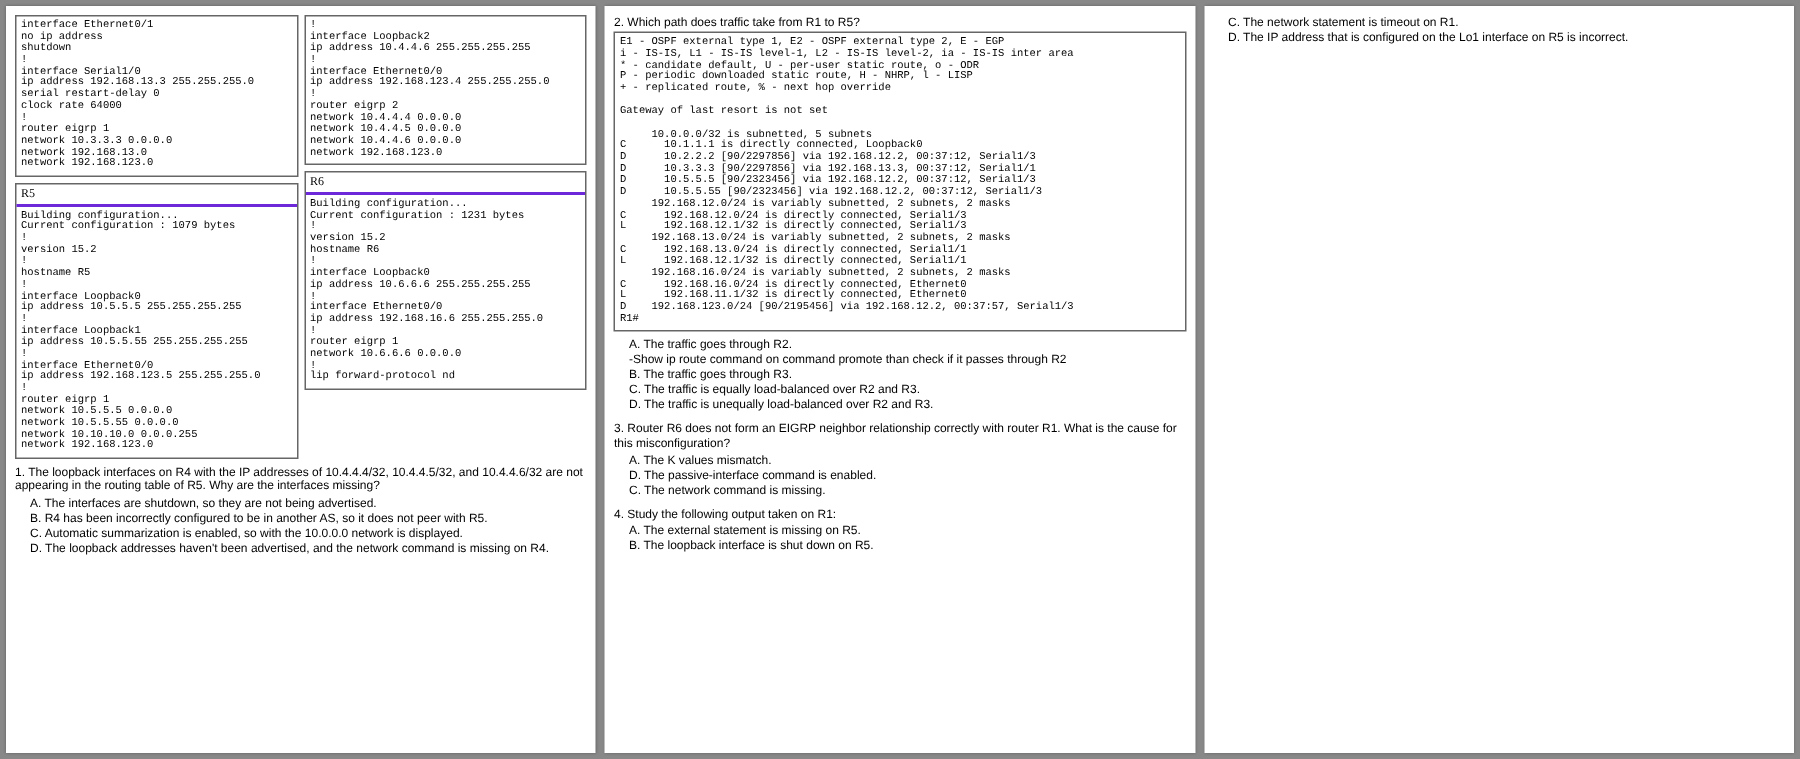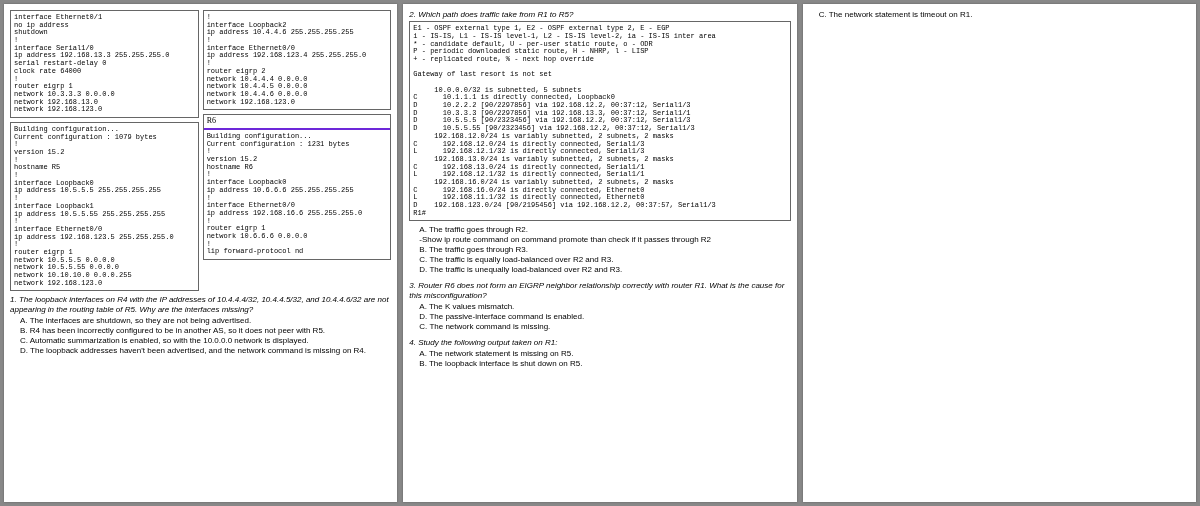--- a/index.html
+++ b/index.html
@@ -33,21 +33,21 @@
     margin-bottom: 4px;
   }
   .config-box .hdr {
     border-bottom: 2px solid #6d28d9;
     margin: -3px -3px 3px -3px;
     padding: 2px 3px;
     font-family: Liberation Serif, serif;
     font-size: 8px;
   }
   .q { margin-bottom: 6px; }
-  .q-title { font-size: 8px; margin-bottom: 2px; font-style: italic; }
+  .q-title { font-size: 8px; margin-bottom: 2px; }
   .opt { padding-left: 10px; font-size: 8px; line-height: 1.25; }
   .mono { font-family: "Courier New", monospace; font-size: 7px; line-height: 1.1; white-space: pre; }
   .indent { padding-left: 10px; }
 </style>
 </head>
 <body>
 
 <div class="page">
   <div class="cols">
     <div class="col">
@@ -60,20 +60,21 @@
 ip address 192.168.13.3 255.255.255.0
 serial restart-delay 0
 clock rate 64000
 !
 router eigrp 1
 network 10.3.3.3 0.0.0.0
 network 192.168.13.0
 network 192.168.123.0</pre>
       </div>
       <div class="config-box">
+        <div class="hdr">R5</div>
         <pre class="mono">Building configuration...
 Current configuration : 1079 bytes
 !
 version 15.2
 !
 hostname R5
 !
 interface Loopback0
 ip address 10.5.5.5 255.255.255.255
 !
@@ -172,20 +173,21 @@
     <div class="opt">D.  The traffic is unequally load-balanced over R2 and R3.</div>
   </div>
   <div class="q">
     <div class="q-title">3. Router R6 does not form an EIGRP neighbor relationship correctly with router R1. What is the cause for this misconfiguration?</div>
     <div class="opt">A.  The K values mismatch.</div>
     <div class="opt">D.  The passive-interface command is enabled.</div>
     <div class="opt">C.  The network command is missing.</div>
   </div>
   <div class="q">
     <div class="q-title">4. Study the following output taken on R1:</div>
-    <div class="opt">A.  The network statement is missing on R5.</div>
+    <div class="opt">A.  The external statement is missing on R5.</div>
     <div class="opt">B.  The loopback interface is shut down on R5.</div>
   </div>
 </div>
 
 <div class="page">
   <div class="opt">C.  The network statement is timeout on R1.</div>
+  <div class="opt">D.  The IP address that is configured on the Lo1 interface on R5 is incorrect.</div>
 </div>
 
 </body></html>

